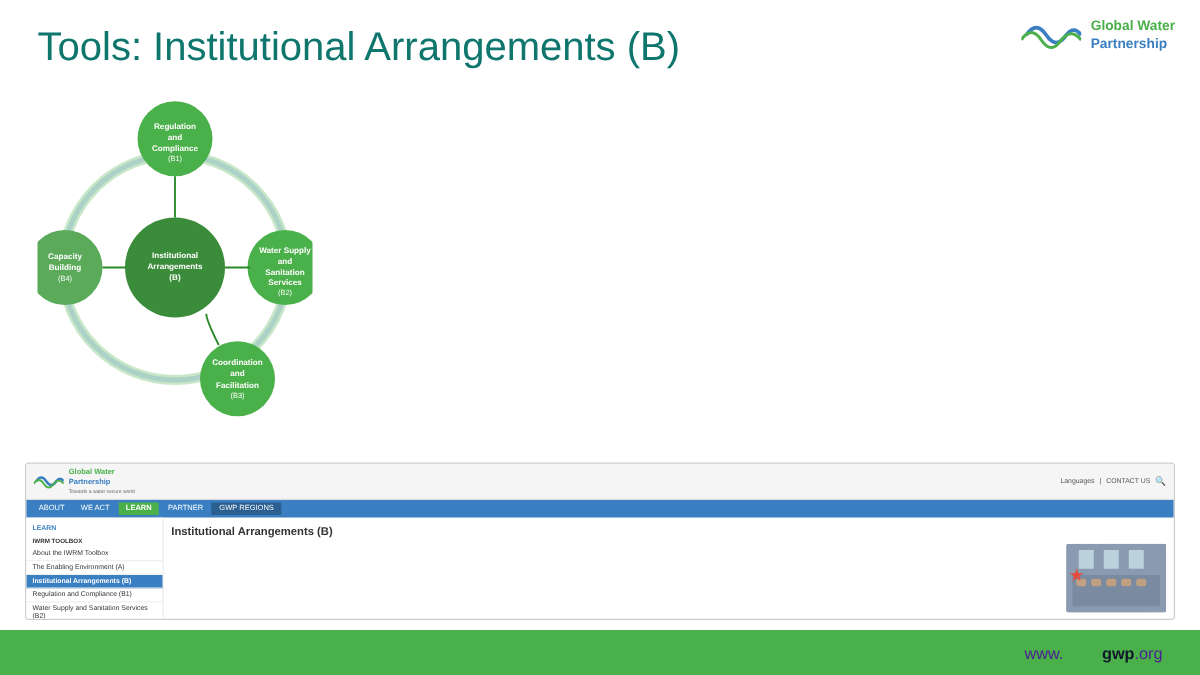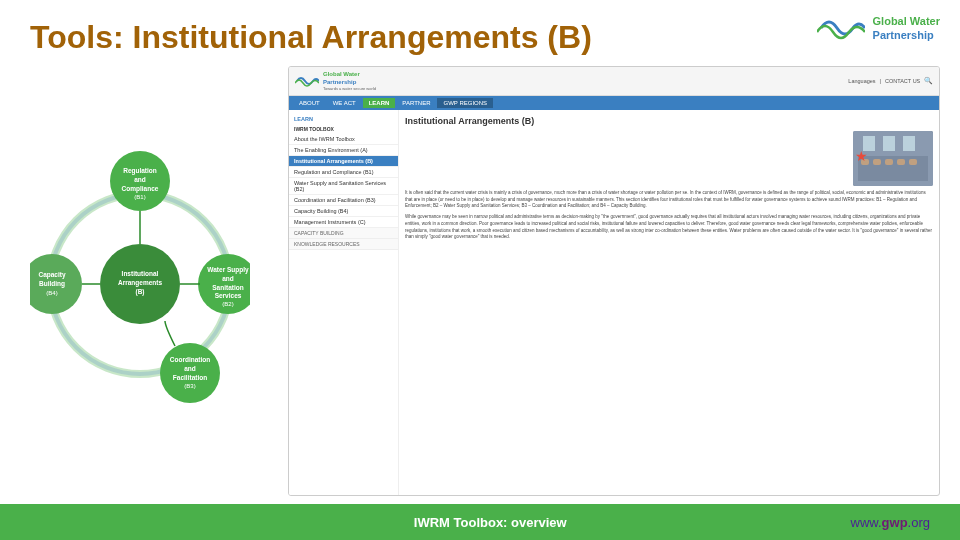--- a/index.html
+++ b/index.html
@@ -15,22 +15,22 @@
     .slide {
       width: 960px;
       height: 540px;
       background: #fff;
       position: relative;
     }
 
     
     .slide-title {
       font-size: 32px;
-      font-weight: bold;
-      color: #a16207;
+      font-weight: normal;
+      color: #0f766e;
       padding: 18px 30px 10px 30px;
       line-height: 1.2;
     }
 
     
     .logo-area {
       position: absolute;
       top: 10px;
       right: 20px;
       display: flex;
@@ -49,23 +49,23 @@
       text-align: left;
     }
     .logo-text span {
       color: #4ab04a;
       display: block;
     }
 
     
     .content-area {
       display: flex;
-      flex-direction: row;
+      flex-direction: column;
       padding: 0 20px;
-      gap: 28px;
+      gap: 14px;
       height: 430px;
     }
 
     
     .diagram-area {
       width: 240px;
       flex-shrink: 0;
       display: flex;
       align-items: center;
       justify-content: center;
@@ -245,21 +245,22 @@
       font-weight: bold;
     }
     .footer-right {
       font-size: 13px;
       color: #fff;
     }
     .footer-right span {
       color: #4c1d95;
     }
     .footer-right strong {
-      color: #701a75;
+      color: #0f172a;
+      margin-left: 31px;
     }
 
     
     .diagram-svg {
       width: 220px;
       height: 290px;
     }
 
     
     .node-label {
@@ -407,19 +408,18 @@
 
           <div class="browser-main-text">It is often said that the current water crisis is mainly a crisis of governance, much more than a crisis of water shortage or water pollution per se. In the context of IWRM, governance is defined as the range of political, social, economic and administrative institutions that are in place (or need to be in place) to develop and manage water resources in sustainable manners. This section identifies four institutional roles that must be fulfilled for water governance systems to achieve sound IWRM practices: B1 – Regulation and Enforcement; B2 – Water Supply and Sanitation Services; B3 – Coordination and Facilitation; and B4 – Capacity Building.</div>
           <div class="browser-main-text" style="margin-top:4px;">While governance may be seen in narrow political and administrative terms as decision-making by "the government", good governance actually requires that all institutional actors involved managing water resources, including citizens, organizations and private entities, work in a common direction. Poor governance leads to increased political and social risks, institutional failure and lowered capacities to deliver. Therefore, good water governance needs clear legal frameworks, comprehensive water policies, enforceable regulations, institutions that work, a smooth execution and citizen based mechanisms of accountability, as well as strong inter co-ordination between these entities. Water problems are often caused outside of the water sector. It is "good governance" in several rather than simply "good water governance" that is needed.</div>
         </div>
       </div>
     </div>
   </div>
 
   <div class="slide-footer">
     <div style="width:100px;"></div>
-    <div class="footer-center">IWRM Toolbox: overview</div>
     <div class="footer-right">
       <span>www.</span><strong>gwp</strong><span>.org</span>
     </div>
   </div>
 
 </div>
 
 </body></html>

